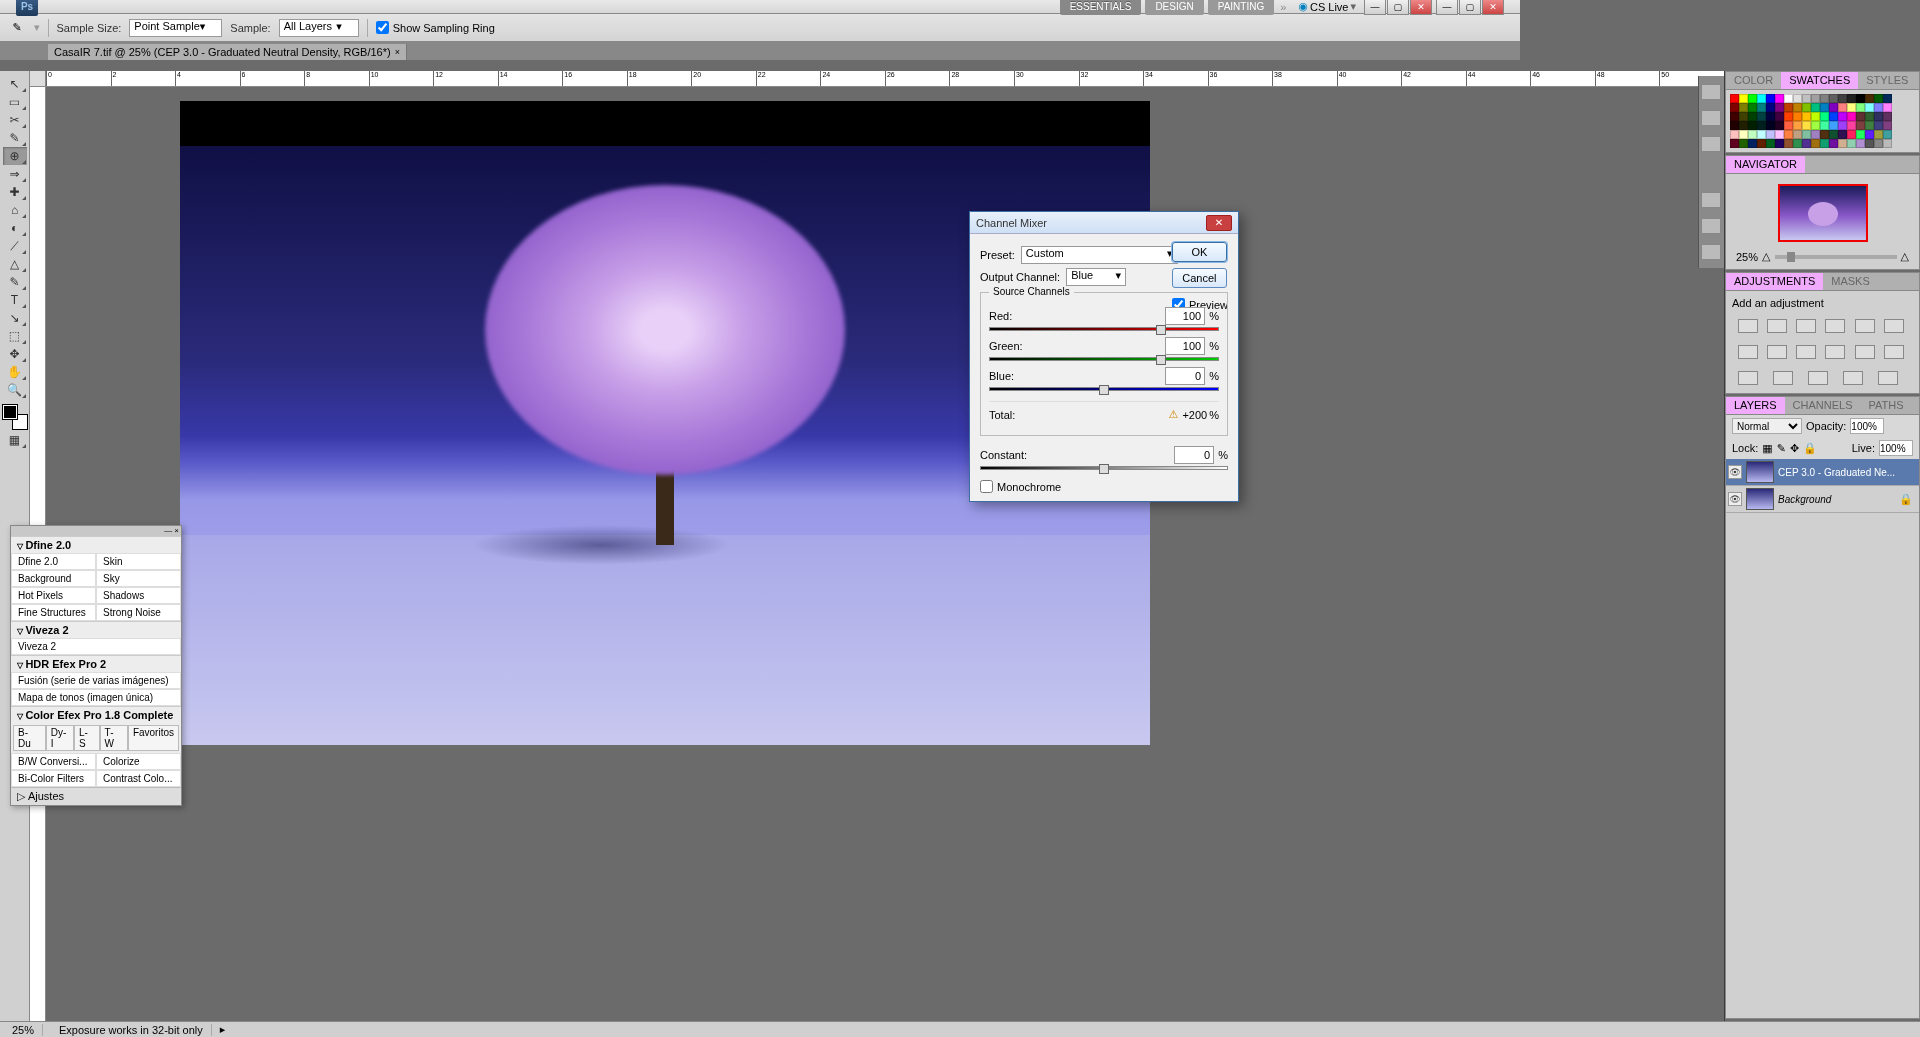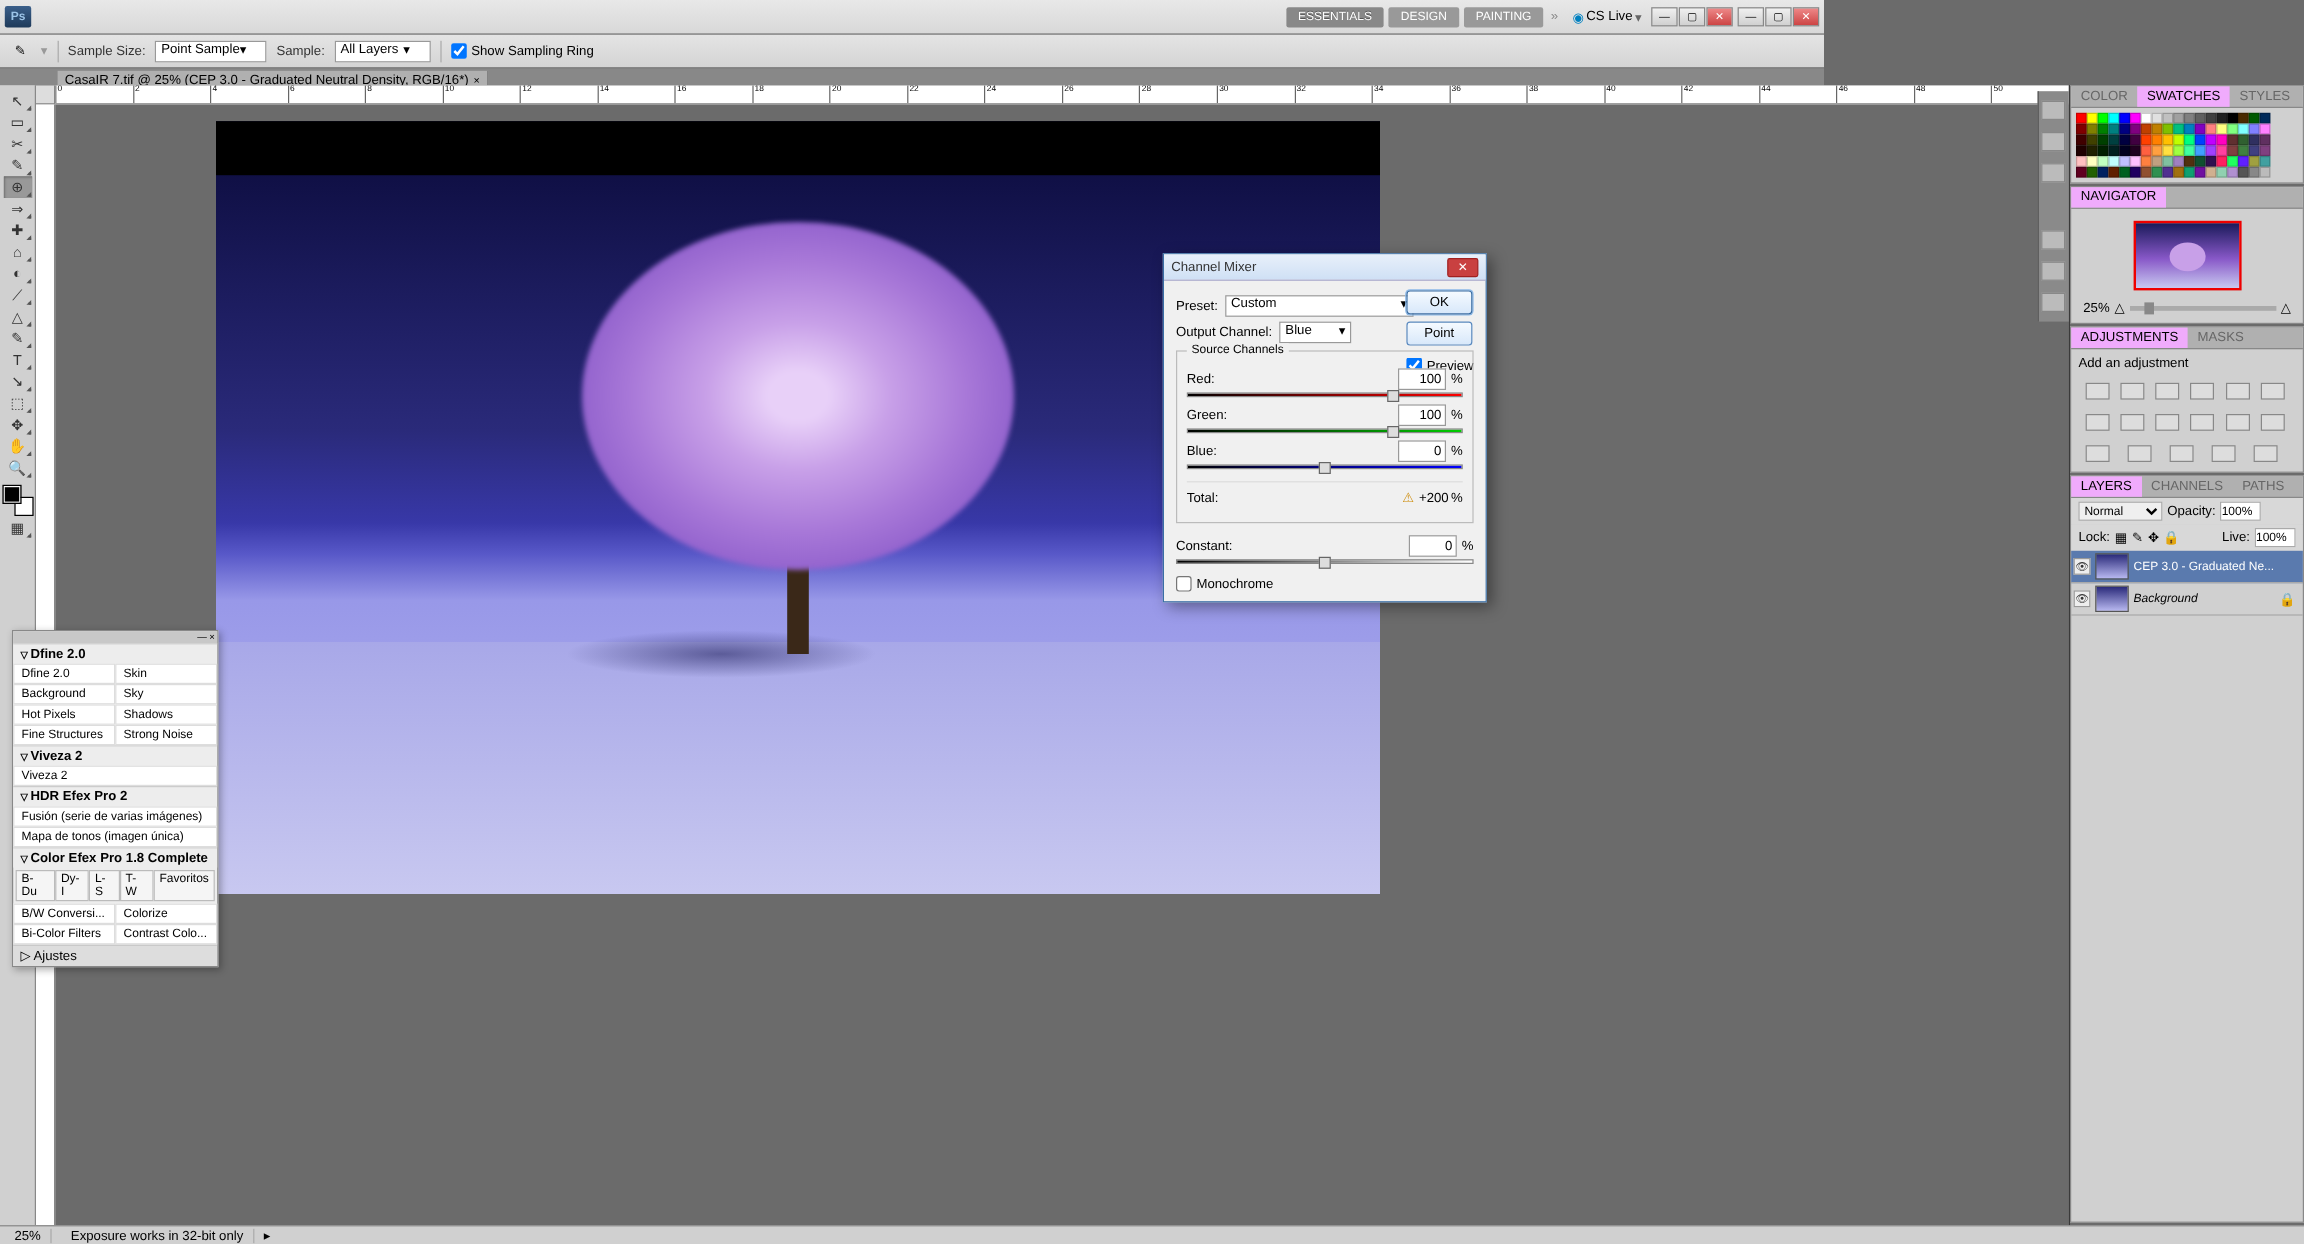--- a/index.html
+++ b/index.html
@@ -1,19 +1,19 @@
 <!DOCTYPE html>
 <html><head>
 <meta charset="utf-8">
 <style>
 * { margin: 0; padding: 0; box-sizing: border-box; font-family: "Segoe UI", Tahoma, sans-serif; font-size: 11px; }
 body { background: #6b6b6b; overflow: hidden; width: 1520px; height: 826px; }
 
 
-.menubar { height: 29px; background: linear-gradient(#e8e8e8, #d8d8d8); border-bottom: 1px solid #888; display: flex; align-items: center; padding: 0 4px; }
+.menubar { height: 14px; background: linear-gradient(#e8e8e8, #d8d8d8); border-bottom: 1px solid #888; display: flex; align-items: center; padding: 0 16px; }
 .ps-logo { width: 22px; height: 18px; background: linear-gradient(#3a5f8a, #1e3a5a); color: #9cc4e8; font-weight: bold; font-size: 10px; display: flex; align-items: center; justify-content: center; margin-right: 10px; border-radius: 2px; }
 .menu-item { padding: 4px 10px; cursor: pointer; }
 .menu-spacer { flex: 1; }
 .workspace-btn { padding: 3px 10px; background: #999; color: #fff; margin: 0 2px; border-radius: 2px; font-size: 10px; }
 .workspace-btn.active { background: #888; color: #fff; text-shadow: 0 -1px 0 #555; }
 .win-btns { display: flex; margin-left: 8px; gap: 1px; }
 .win-btn { width: 22px; height: 16px; border: 1px solid #888; background: linear-gradient(#f0f0f0,#d0d0d0); display:flex;align-items:center;justify-content:center;font-size:9px; }
 .win-btn.close { background: linear-gradient(#e88,#c44); color:#fff; }
 
 
@@ -516,21 +516,21 @@
 </div>
 
 <div class="dialog">
   <div class="dlg-title">
     <span class="t">Channel Mixer</span>
     <span class="dlg-close">✕</span>
   </div>
   <div class="dlg-body">
     <div class="right-btns">
       <div class="dlg-btn ok">OK</div>
-      <div class="dlg-btn">Point</div>
+      <div class="dlg-btn">Cancel</div>
       <label class="chk" style="margin-top:4px">
           <input type="checkbox" checked="" style=""> 
           <span>Preview</span>
         </label>
     </div>
     <div class="dlg-row" style="width:210px">
       <span class="dlg-label">Preset:</span>
       <div class="dlg-select"><span>Custom</span><span style="float:right">▾</span></div>
       <span>≡</span>
     </div>

